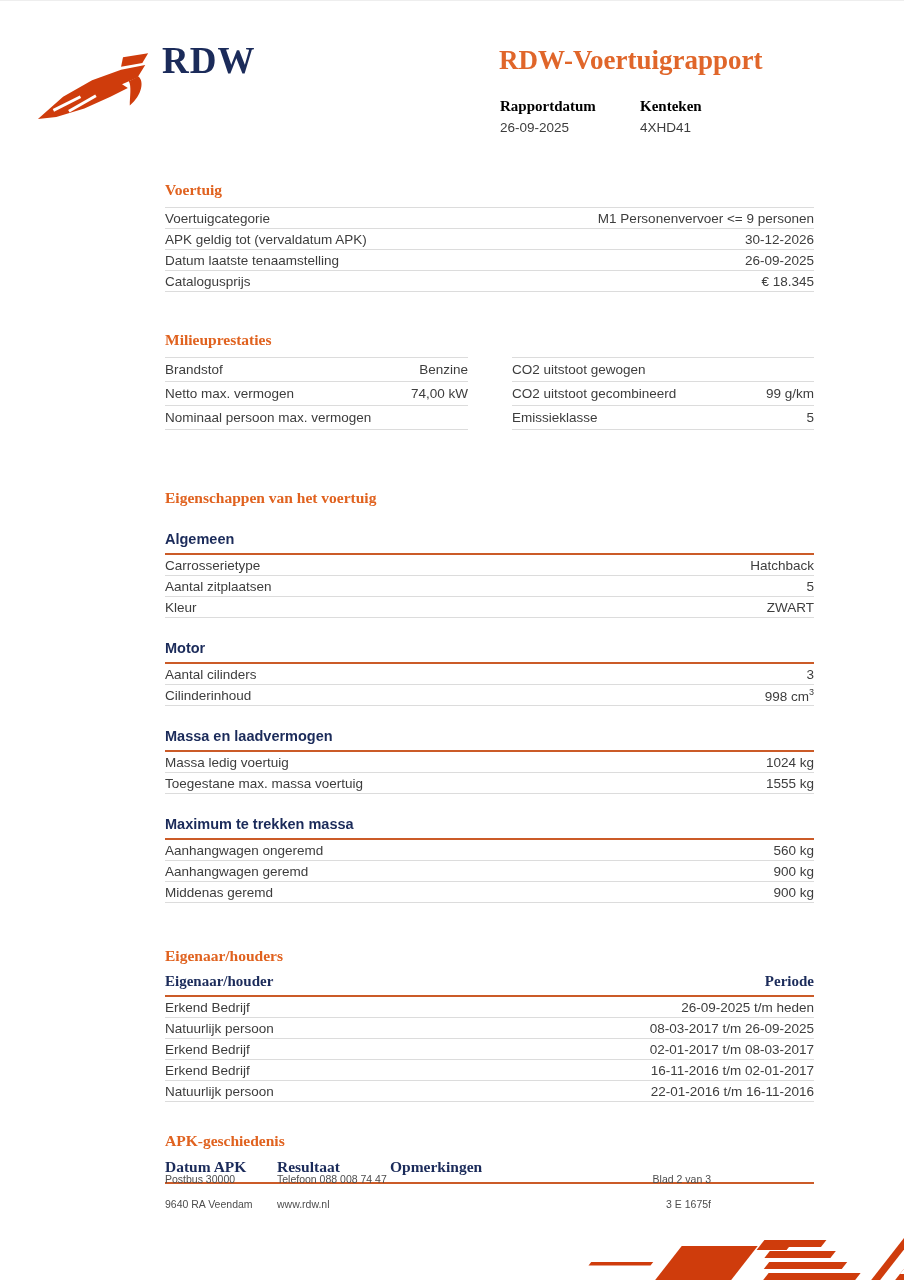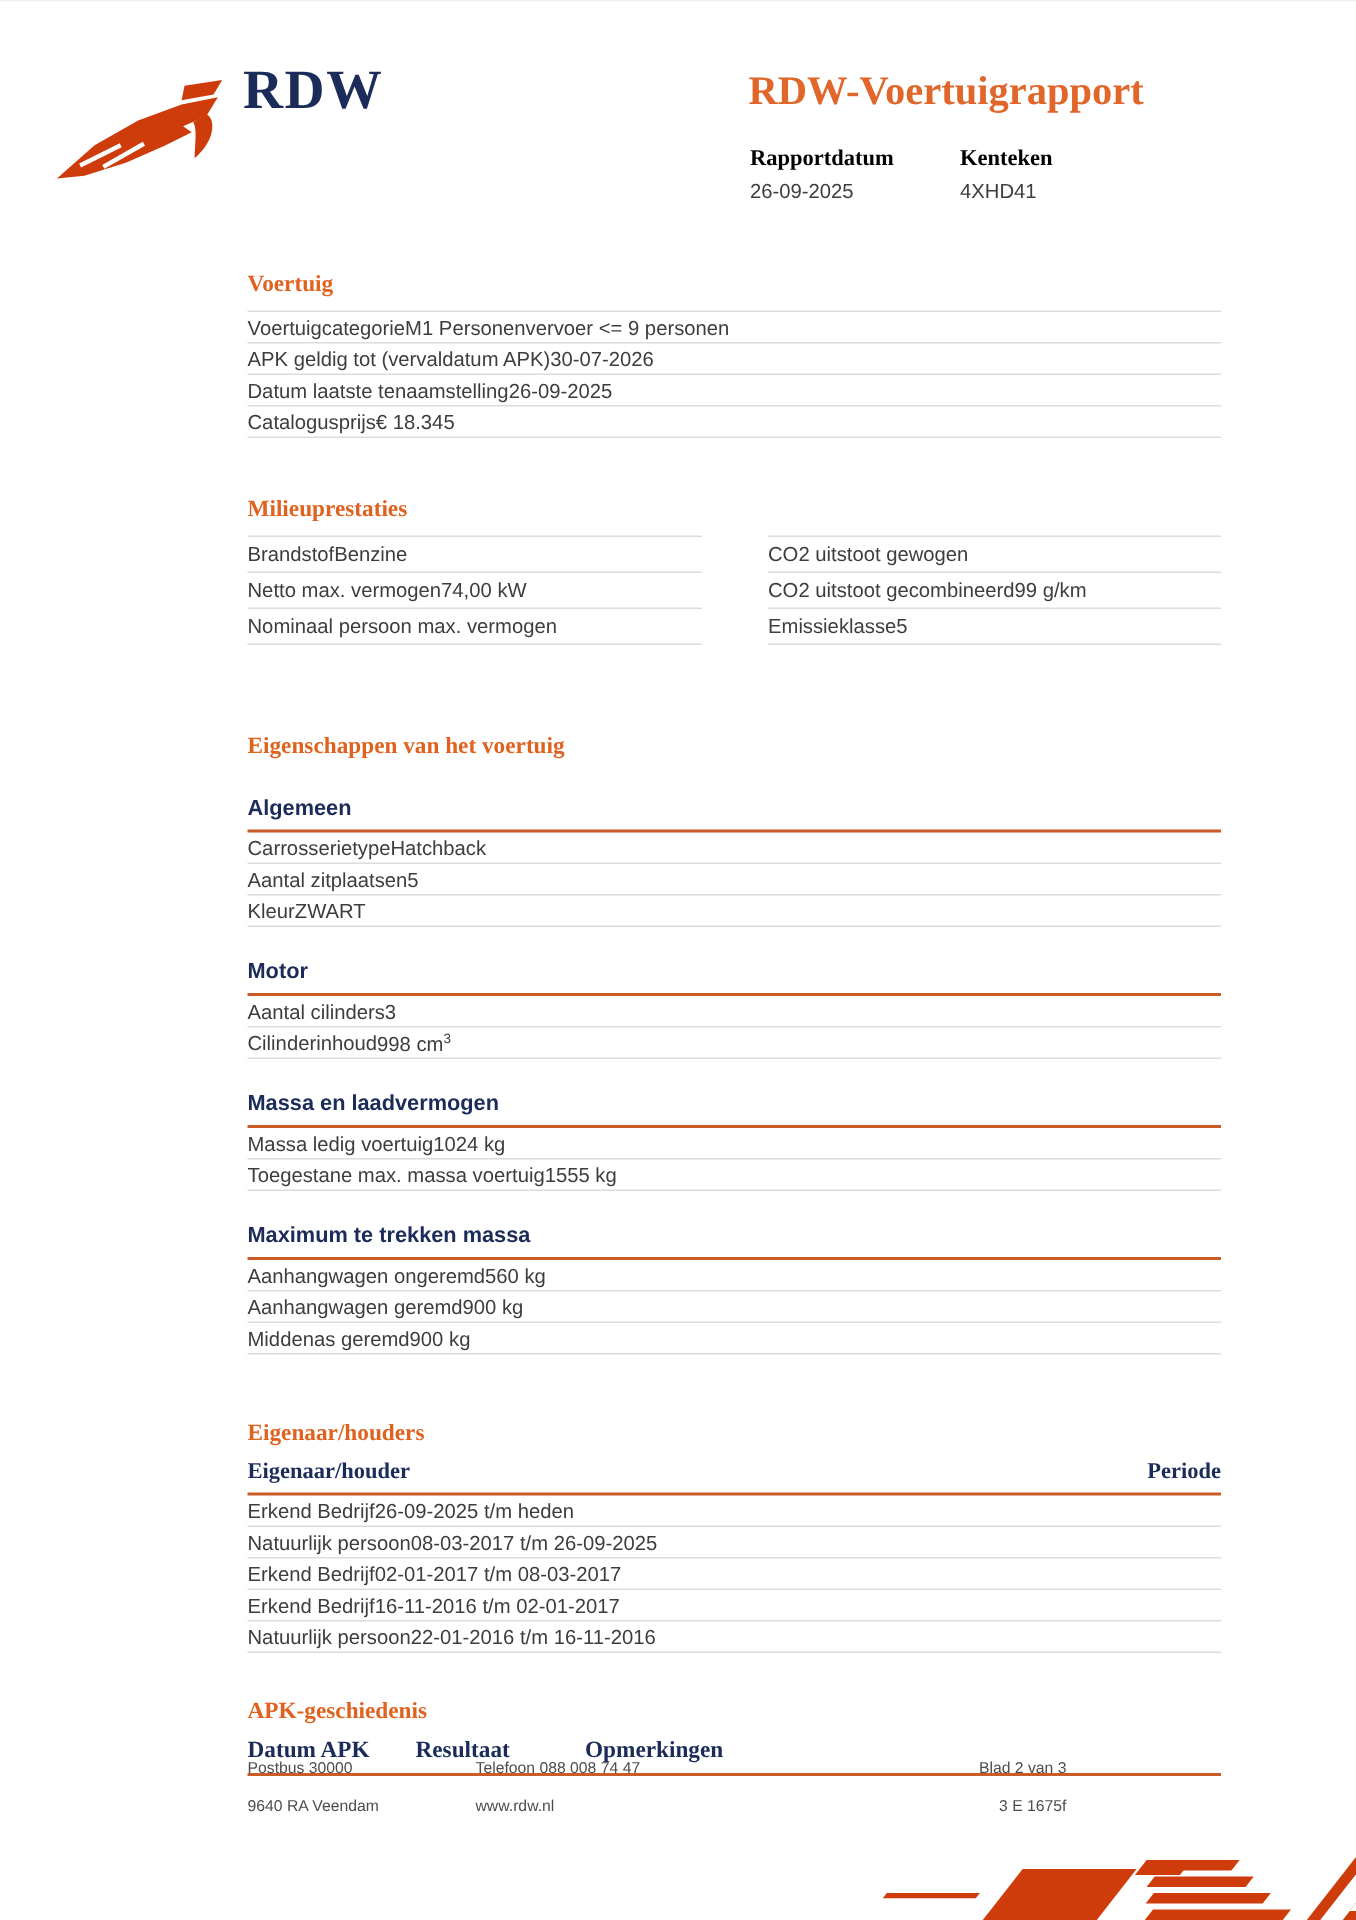--- a/index.html
+++ b/index.html
@@ -26,21 +26,21 @@
   .meta-label { font-family:"Liberation Serif", serif; font-weight:bold; font-size:15px; color:#000000; }
   .meta-value { font-size:13.5px; color:#3d3d3d; margin-top:5px; }
   
   .sec { position:absolute; left:165px; width:649px; }
   .h-orange {
     font-family:"Liberation Serif", serif; font-weight:bold; font-size:15.5px;
     color:#e0621f; margin-bottom:8px;
   }
   .tbl { border-top:1px solid #dcdcdc; }
   .row {
-    display:flex; align-items:center;
+    display:flex; justify-content:space-between; align-items:center;
     height:21px; border-bottom:1px solid #dcdcdc; font-size:13.5px;
   }
   .row-tall { height:24px; }
   .cols { display:flex; }
   .col-l { width:303px; margin-right:44px; }
   .col-r { width:302px; }
   .sub-h {
     font-size:14.5px; font-weight:bold; color:#1b2b5a;
     padding-bottom:6px; border-bottom:2px solid #cb5b28;
   }
@@ -54,21 +54,21 @@
     color:#1b2b5a; padding-bottom:5px; border-bottom:2px solid #cb5b28;gap:44px;
   }
   
   .apk-head {
     display:flex; font-family:"Liberation Serif", serif; font-weight:bold;
     font-size:15.5px; color:#1b2b5a; padding-bottom:6px; border-bottom:2px solid #cb5b28;
   }
   .apk-c1 { width:112px; }
   .apk-c2 { width:113px; }
   
-  .foot { position:absolute; left:165px; width:546px; font-size:10.5px; color:#4d4d4d; display:flex;gap:40px; }
+  .foot { position:absolute; left:165px; width:546px; font-size:10.5px; color:#4d4d4d; display:flex; }
   .foot-c1 { width:112px; }
   .foot-fill { flex:1; }
   .stripes { position:absolute; right:0; bottom:0; width:404px; height:42px; }
 </style>
 </head>
 <body>
 
 <div class="page">
 
   <svg class="feather" viewBox="0 0 120 82">
@@ -98,21 +98,21 @@
 
   <div class="sec" style="top:180px">
     <div class="h-orange">Voertuig</div>
     <div class="tbl">
       <div class="row">
         <span>Voertuigcategorie</span>
         <span>M1 Personenvervoer &lt;= 9 personen</span>
       </div>
       <div class="row">
         <span>APK geldig tot (vervaldatum APK)</span>
-        <span>30-07-2026</span>
+        <span>30-12-2026</span>
       </div>
       <div class="row">
         <span>Datum laatste tenaamstelling</span>
         <span>26-09-2025</span>
       </div>
       <div class="row">
         <span>Catalogusprijs</span>
         <span>€ 18.345</span>
       </div>
     </div>

